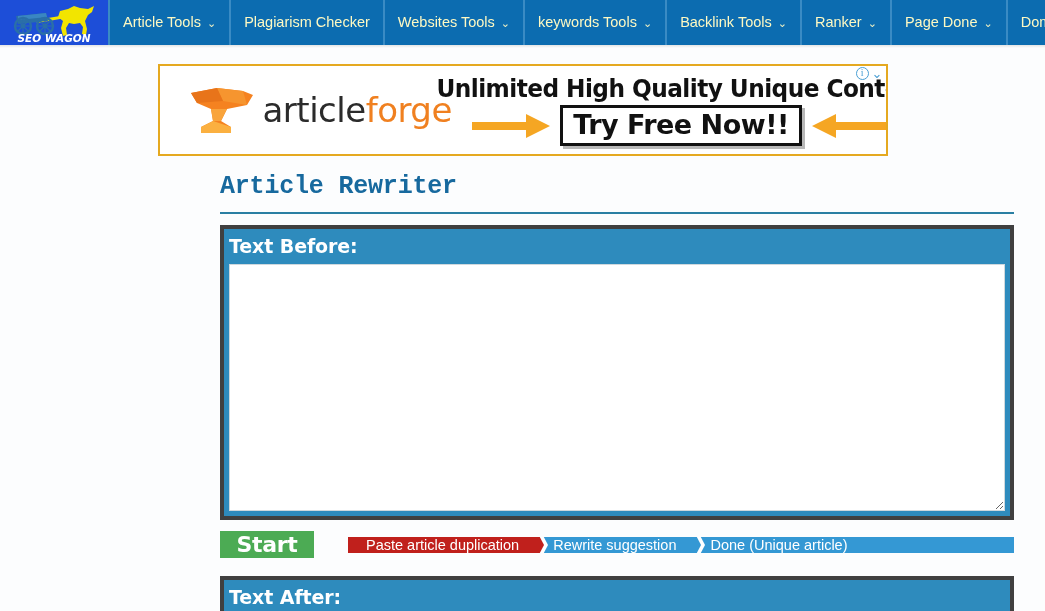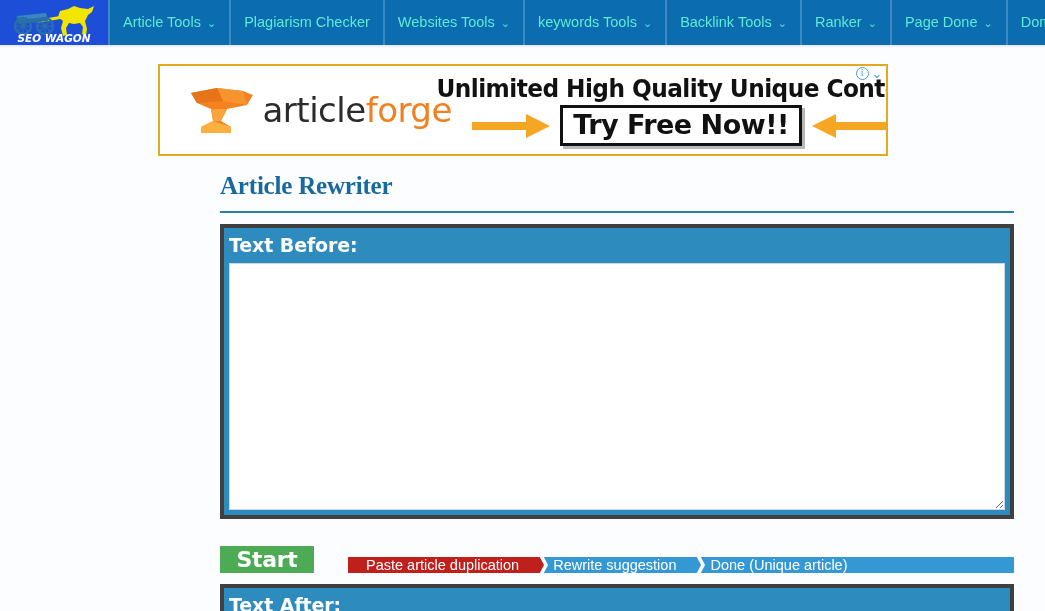--- a/index.html
+++ b/index.html
@@ -29,21 +29,21 @@
     display: flex;
     align-items: center;
     justify-content: center;
     border-right: 2px solid #3a8bc4;
   }
   .brand svg { display: block; }
   .nav-item {
     display: flex;
     align-items: center;
     padding: 0 13px;
-    color: #5eead4;
+    color: #fef9c3;
     font-size: 14.5px;
     white-space: nowrap;
     border-right: 2px solid #3a8bc4;
     cursor: pointer;
     line-height: 1;
   }
   .nav-item:last-child { border-right: none; }
   .nav-item .caret {
     margin-left: 6px;
     font-size: 11px;
@@ -156,21 +156,21 @@
     padding: 0 0 0 0;
   }
   .container {
     width: 794px;
     margin-left: 220px;
   }
   .page-title {
     color: #17699e;
     font-size: 25px;
     font-weight: bold;
-    font-family: Liberation Serif, serif;
+    font-family: Liberation Mono, monospace;
     letter-spacing: -0.2px;
     margin: 16px 0 0 0;
     padding-bottom: 11px;
     border-bottom: 2px solid #2a7fa3;
   }
 
   .panel {
     margin-top: 11px;
     border: 4px solid #404040;
     background: #2e8bbd;
@@ -195,22 +195,22 @@
     font-family: "Liberation Sans", sans-serif;
     font-size: 14px;
     color: #333;
     padding: 5px;
     outline: none;
   }
 
   
   .action-row {
     display: flex;
-    align-items: flex-end;
-    margin-top: 13px;
+    align-items: center;
+    margin-top: 4px;
     height: 41px;
     border-radius: 15px;
   }
   .start-btn {
     width: 94px;
     min-width: 94px;
     background: #4cab54;
     color: #ffffff;
     border: none;
     font-family: "DejaVu Sans", sans-serif;

